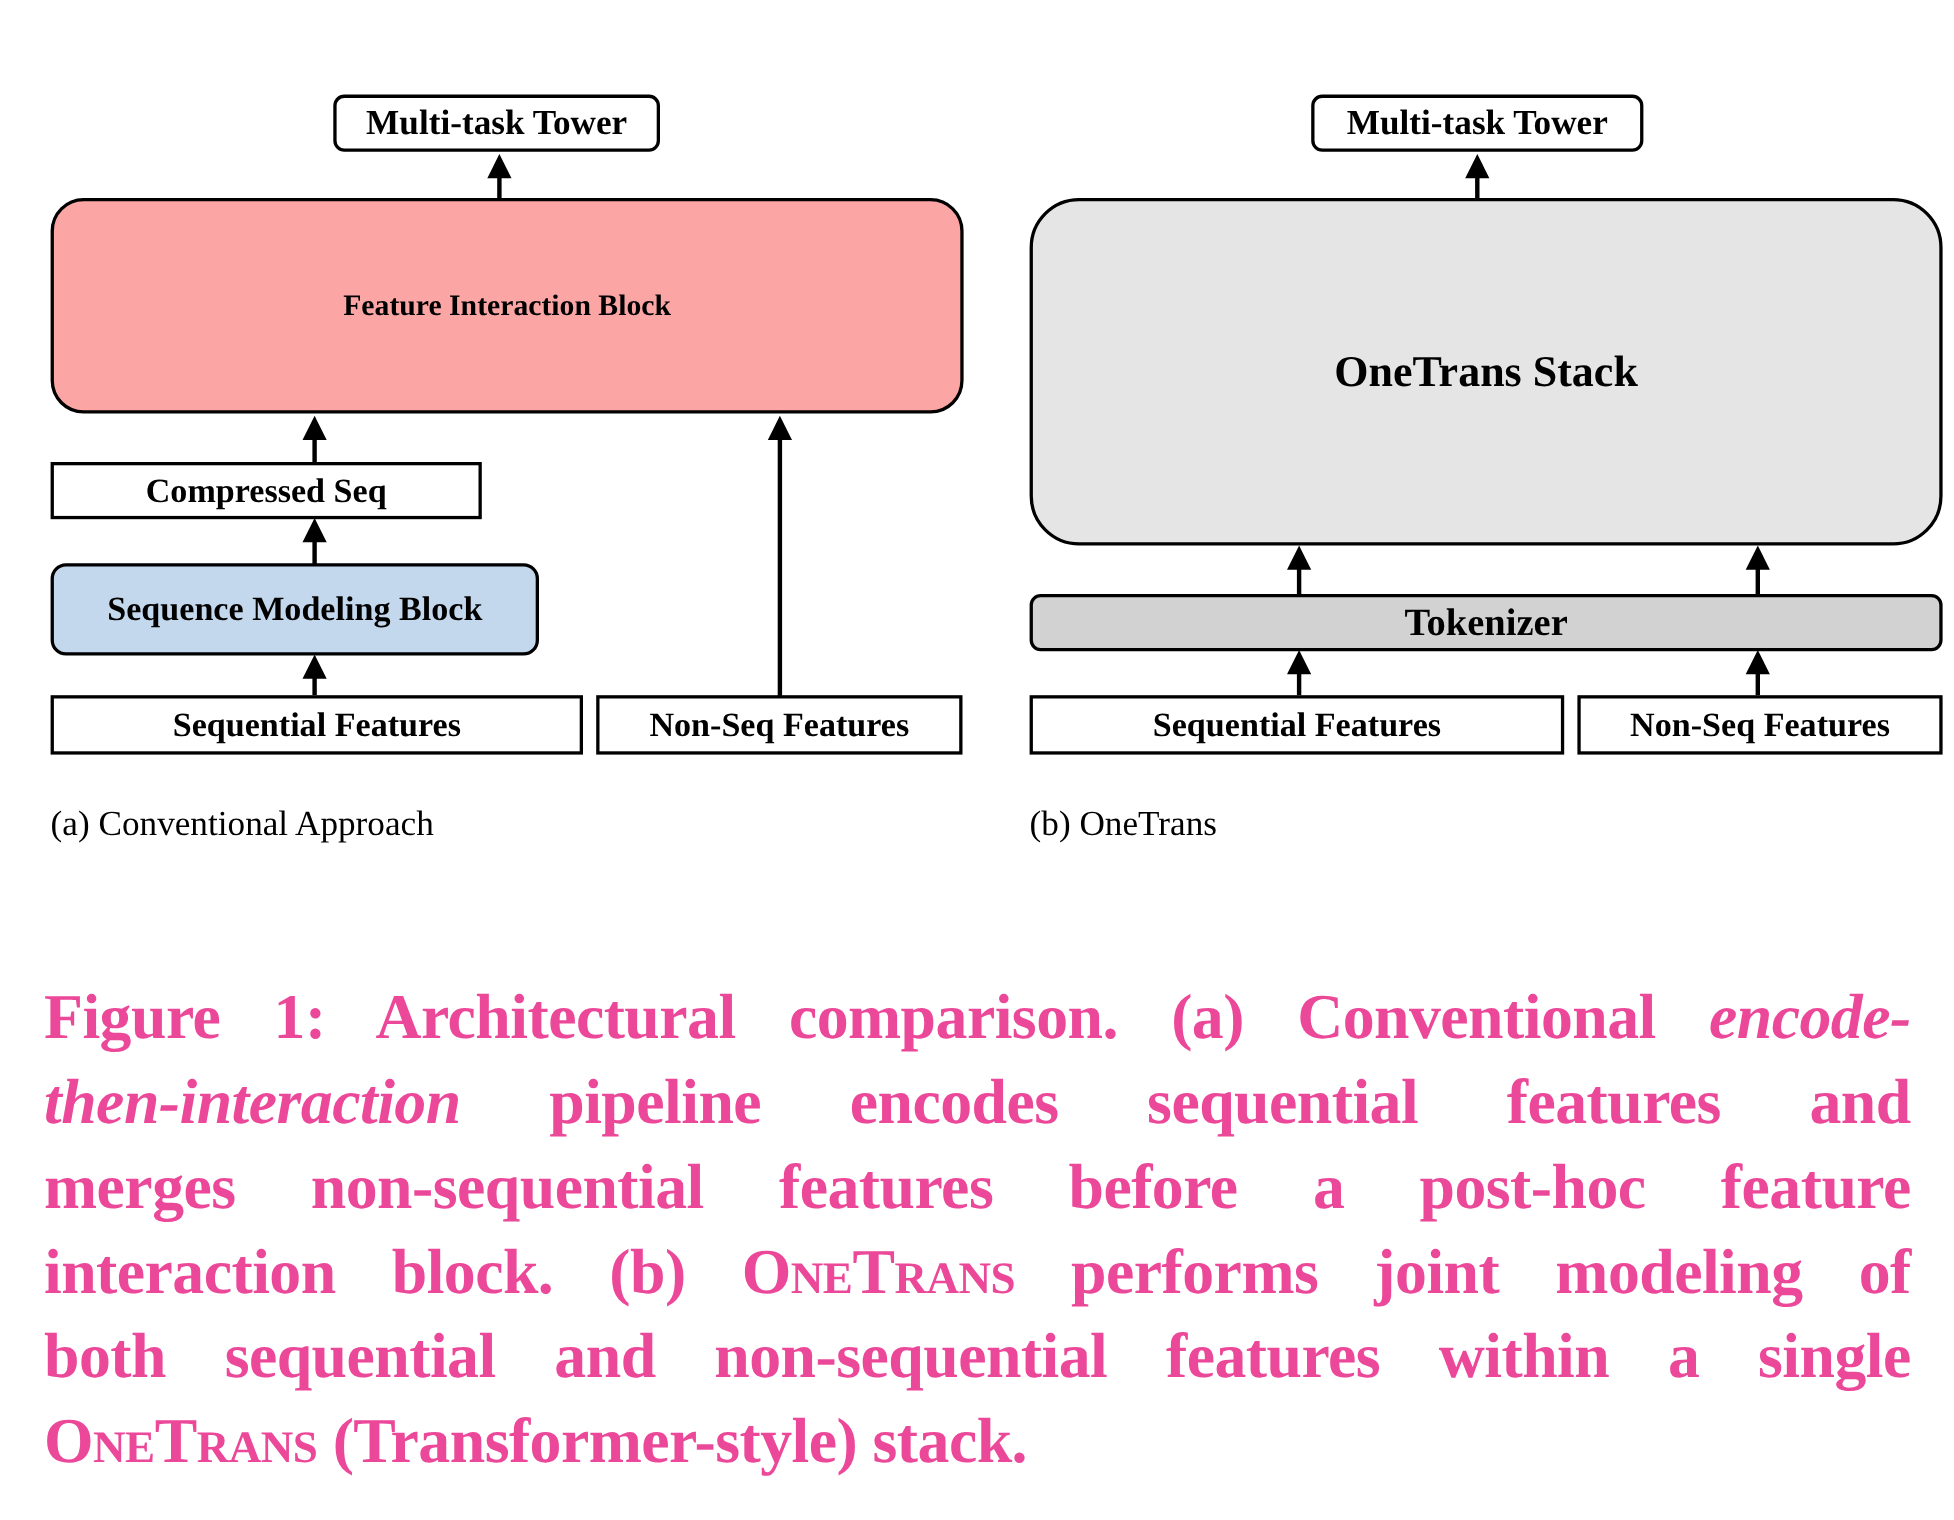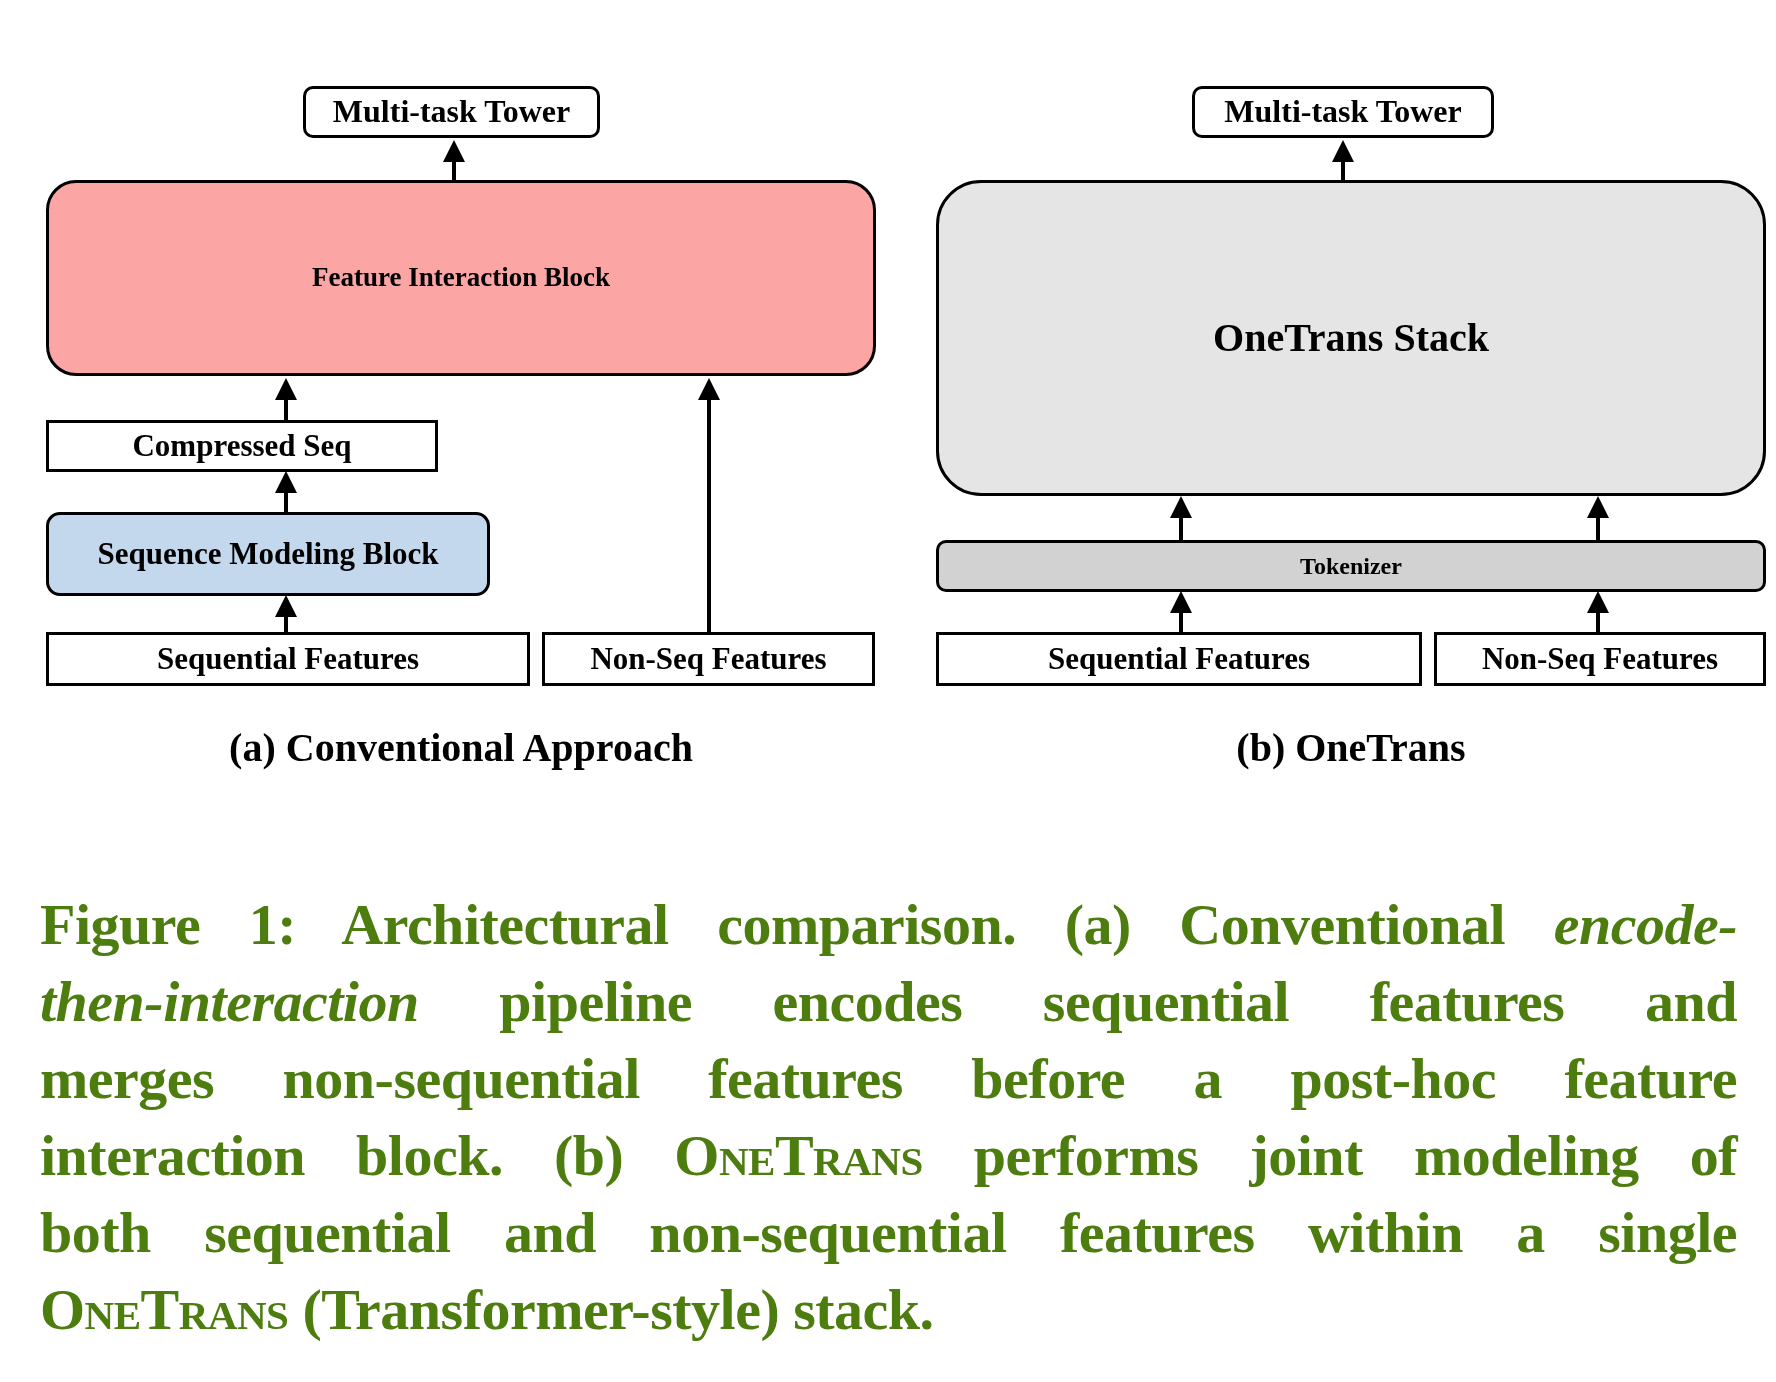--- a/index.html
+++ b/index.html
@@ -19,21 +19,21 @@
     background:#ffffff;
     display:flex;align-items:center;justify-content:center;
     font-weight:bold;
     line-height:1.1;
   }
   .tower{border-radius:10px;font-size:32px;}
   .fib{background:#fca5a5;border-radius:30px;font-size:27px;}
   .plainbox{font-size:31px;}
   .smb{background:#C3D8EC;border-radius:14px;font-size:31px;}
   .stack{background:#e5e5e5;border-radius:45px;font-size:40px;}
-  .tok{background:#D2D2D2;border-radius:10px;font-size:24px;}
+  .tok{background:#D2D2D2;border-radius:10px;font-size:35px;}
   
   .arrow{
     position:absolute;
     width:24px;
     transform:translateX(-50%);
   }
   .arrow .head{
     position:absolute;top:0;left:50%;
     transform:translateX(-50%);
     width:0;height:0;
@@ -43,33 +43,32 @@
   }
   .arrow .shaft{
     position:absolute;top:16px;bottom:0;left:50%;
     width:4px;
     transform:translateX(-50%);
     background:#000;
   }
   
   .subcap{
     position:absolute;
-    text-align:center;
-    font-size:40px;
-    font-weight:bold;
+    font-size:32px;
+    font-weight:normal;
     line-height:52px;
   }
   
   .figcap{
     position:absolute;
     left:40px;top:886px;width:1697px;
     font-size:58px;
     font-weight:bold;
     letter-spacing:-0.5px;
-    color:#4d7c0f;
+    color:#ec4899;
   }
   .capline{
     line-height:77px;height:77px;
     text-align:justify;
     text-align-last:justify;
   }
   .capline.last{text-align-last:left;}
   .it{font-style:italic;}
   .sc{font-variant:small-caps;}
 </style>

